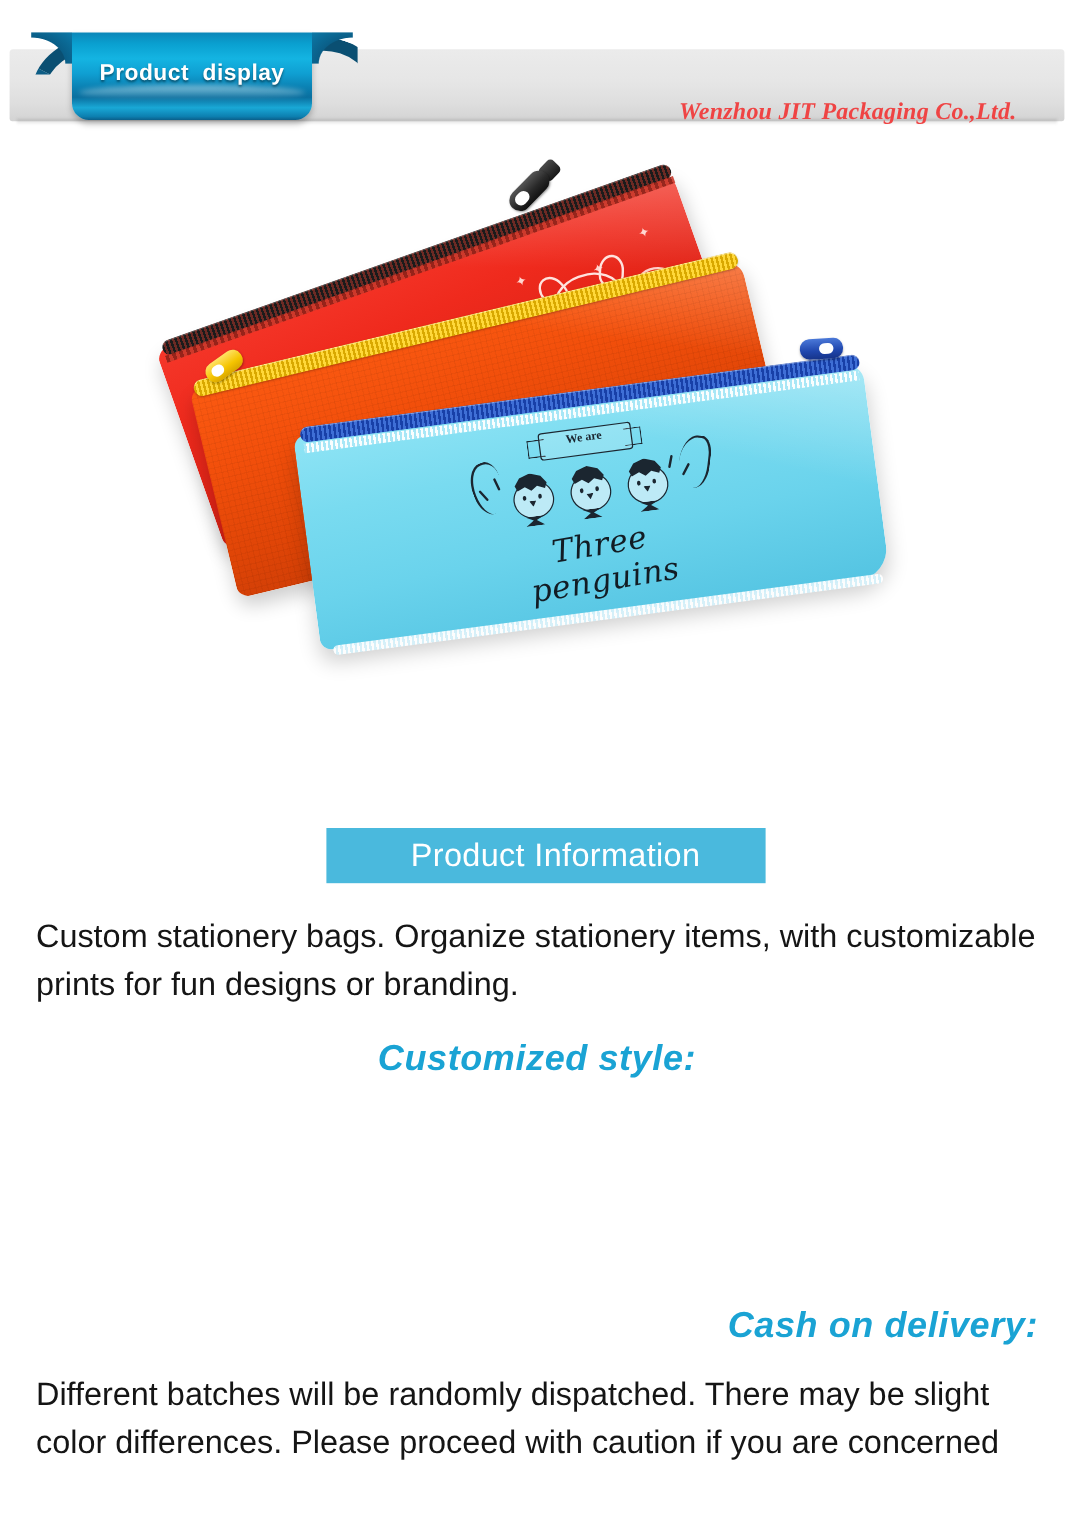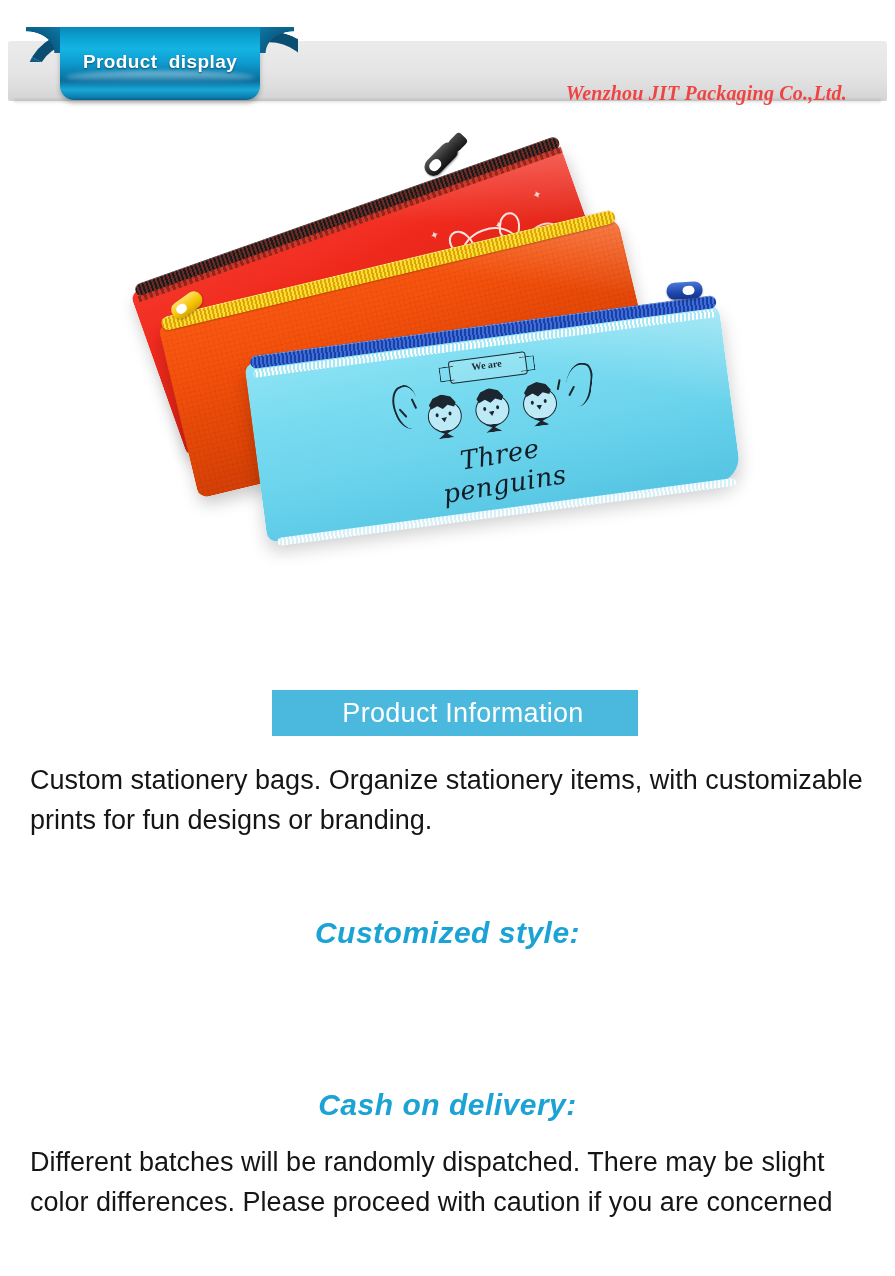--- a/index.html
+++ b/index.html
@@ -297,22 +297,22 @@
   }
   .p-intro{top:760px;}
   .p-custom{top:903px;}
   .p-cash{top:1124px;margin-top:18px;}
 
   .sub-head{
     position:absolute;left:30px;width:835px;text-align:center;
     color:#1aa3d4;font-size:30px;font-weight:bold;font-style:italic;letter-spacing:.5px;
     font-family:"Liberation Sans","DejaVu Sans",sans-serif;
   }
-  .h-custom{top:916px;}
-  .h-cash{top:1088px;}
+  .h-custom{top:866px;}
+  .h-cash{top:1088px;text-align:right;}
 </style>
 </head>
 <body>
 
 <div class="page">
 
   <div class="header">
     <div class="header-bar"></div>
     <div class="header-bar-shadow"></div>
 

